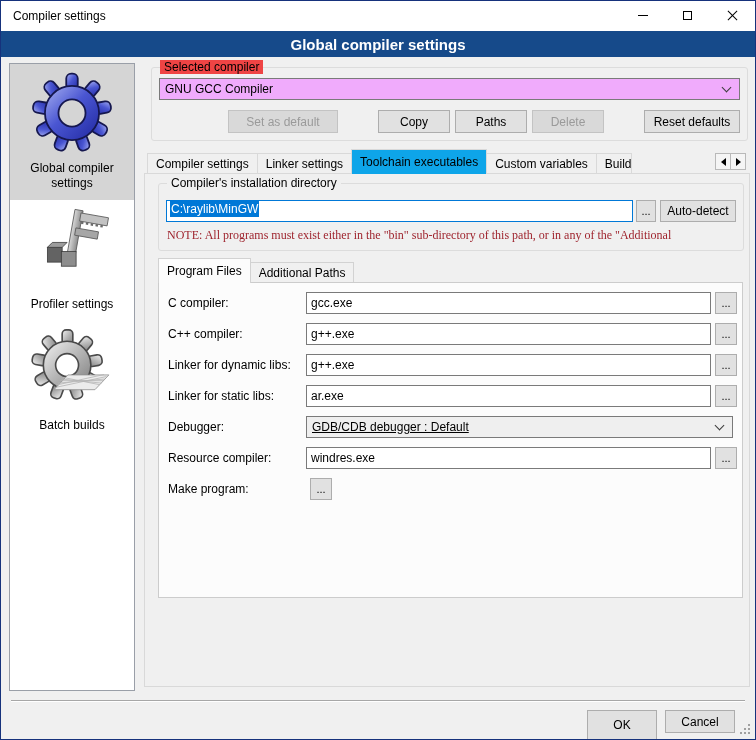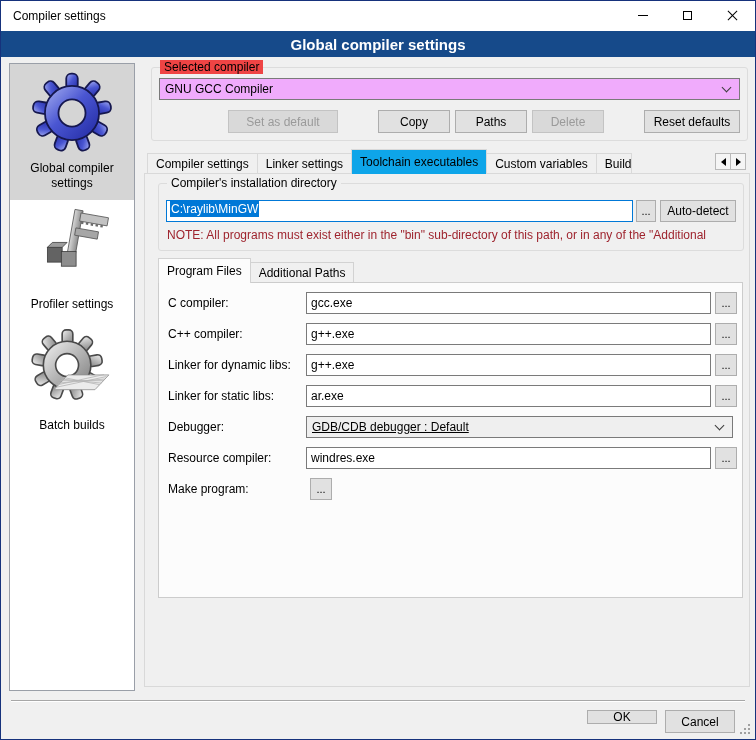--- a/index.html
+++ b/index.html
@@ -94,21 +94,21 @@
   .frow { display:flex; align-items:center; height:22px; margin-bottom:9px; }
   .flabel { width:138px; flex:0 0 138px; }
   .fedit { width:405px; height:22px; background:#fff; border:1px solid #7a7a7a;
       display:flex; align-items:center; padding:8px 4px; }
   .fcombo { width:427px;text-decoration:underline; }
   .fbrowse { width:22px; height:22px; margin-left:4px; font-size:11px; }
 
   
   .separator { position:absolute; left:10px; right:10px; top:643px; height:2px;
       border-top:1px solid #a7a7a7; border-bottom:1px solid #ffffff; }
-  .ok-btn { position:absolute; left:586px; top:653px; width:70px; height:14px; }
+  .ok-btn { position:absolute; left:586px; top:653px; width:70px; height:30px; }
   .cancel-btn { position:absolute; left:664px; top:653px; width:70px; height:23px; }
   .resize-grip { position:absolute; right:5px; bottom:5px; width:12px; height:12px; }
   .resize-grip i { position:absolute; width:2px; height:2px; background:#a0a0a0; }
 </style>
 </head>
 <body>
 
 <div class="window">
 
   <div class="titlebar">
@@ -267,21 +267,21 @@
 
       <div class="groupbox gb-dir">
         <span class="legend">Compiler's installation directory</span>
         <div class="path-row">
           <div class="path-field">
             <span class="path-sel" id="path-sel" style="background: rgb(0, 120, 215);">C:\raylib\MinGW</span>
           </div>
           <button class="btn browse-btn">...</button>
           <button class="btn autodetect-btn">Auto-detect</button>
         </div>
-        <div class="note-line" id="note" style="color: rgb(158, 35, 45);">NOTE: All programs must exist either in the "bin" sub-directory of this path, or in any of the "Additional</div>
+        <div class="note-line" id="note" style="color: rgb(158, 35, 45); font-family: Liberation Serif, serif;">NOTE: All programs must exist either in the "bin" sub-directory of this path, or in any of the "Additional</div>
       </div>
 
       <div class="subtabstrip" id="tabs-inner">
           <span class="tab active">Program Files</span>
           <span class="tab">Additional Paths</span>
         </div>
 
       <div class="innerpage">
         <div class="rows" id="fields-container">
   <div class="frow">

